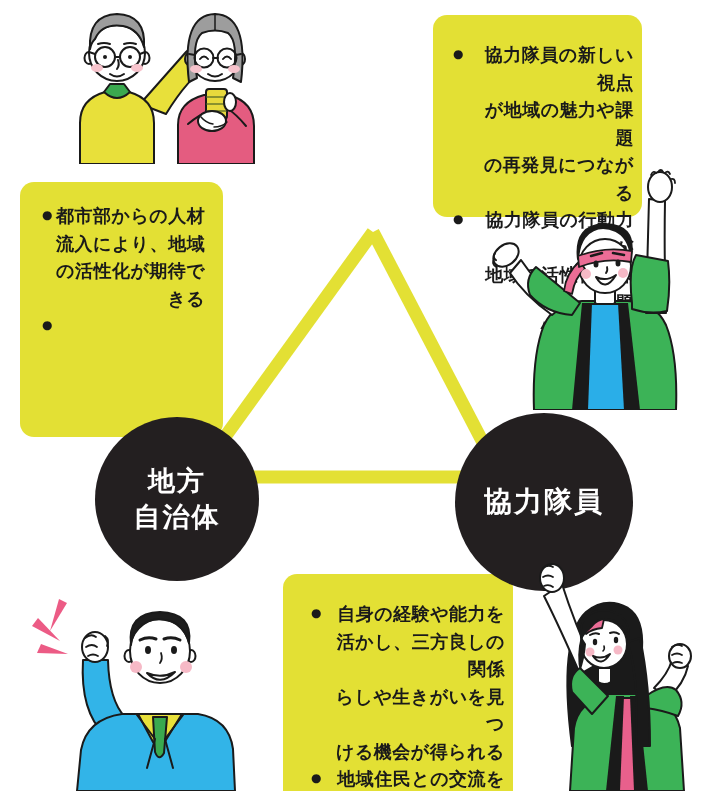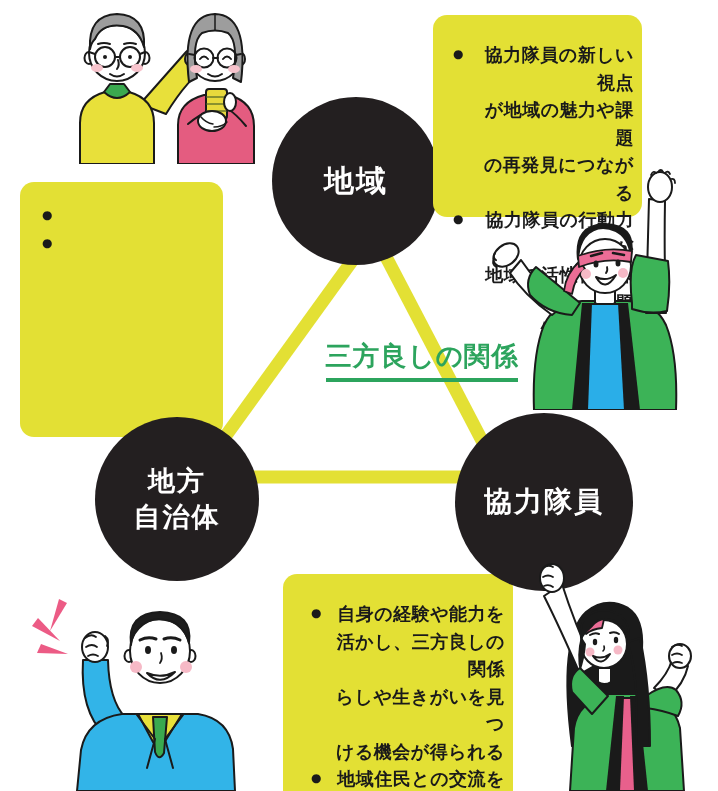--- a/index.html
+++ b/index.html
@@ -45,20 +45,24 @@
 
   <svg class="line-layer" width="718" height="791">
     <line x1="373" y1="232" x2="196" y2="477" stroke="#e3e034" stroke-width="13"></line>
     <line x1="373" y1="232" x2="501" y2="477" stroke="#e3e034" stroke-width="13"></line>
     <line x1="196" y1="477" x2="501" y2="477" stroke="#e3e034" stroke-width="13"></line>
   </svg>
 
   <div class="ybox" style="left:20px;top:182px;width:203px;height:255px;padding:20px 12px 0 22px;">
     <div class="bi">
       <span class="bdot">●</span>
+      <span class="btxt">都市部からの人材
+流入により、地域
+の活性化が期待で
+きる</span>
     </div>
     <div class="bi">
       <span class="bdot">●</span>
     </div>
   </div>
 
   <div class="ybox" style="left:283px;top:574px;width:230px;height:217px;padding:26px 8px 0 28px;border-bottom-left-radius:0;border-bottom-right-radius:0;">
     <div class="bi">
       <span class="bdot">●</span>
       <span class="btxt">自身の経験や能力を
@@ -67,23 +71,20 @@
 ける機会が得られる</span>
     </div>
     <div class="bi">
       <span class="bdot">●</span>
       <span class="btxt">地域住民との交流を通
 じて、新たな人間関係
 を築くことができる</span>
     </div>
   </div>
 
-  <div class="node" style="left:272px;top:97px;width:168px;height:168px;">
-    <span class="node-label" style="font-size:30px;">地域</span>
-  </div>
   <div class="node" style="left:95px;top:417px;width:164px;height:164px;">
     <span class="node-label" style="font-size:27px;">地方
 自治体</span>
   </div>
   <div class="node" style="left:455px;top:413px;width:178px;height:178px;">
     <span class="node-label" style="font-size:28px;">協力隊員</span>
   </div>
 
   <div class="ybox" style="left:433px;top:15px;width:209px;height:202px;padding:26px 8px 0 20px;">
     <div class="bi">
@@ -93,24 +94,20 @@
 の再発見につながる</span>
     </div>
     <div class="bi">
       <span class="bdot">●</span>
       <span class="btxt">協力隊員の行動力が
 地域の活性化や課題
 解決を促す</span>
     </div>
   </div>
 
-  <div class="title-wrap">
-    <h3 class="title-text">三方良しの関係</h3>
-    <div class="title-underline"></div>
-  </div>
 
   <svg class="illo" style="left:38px;top:2px;" width="225" height="162" viewBox="0 0 225 162" fill="none" stroke-linecap="round" stroke-linejoin="round">
 
     <path d="M102,102 L148,50 Q156,42 163,50 L172,62 Q150,76 128,112 Z" fill="#e8e03a" stroke="#1a1a1a" stroke-width="2"></path>
 
     <path d="M42,162 L42,121 Q42,97 67,90 L91,90 Q116,97 116,121 L116,162 Z" fill="#e8e03a" stroke="#1a1a1a" stroke-width="2"></path>
     <path d="M66,90 Q79,102 92,90 L86,82 L72,82 Z" fill="#3aa94f" stroke="#1a1a1a" stroke-width="2"></path>
 
     <ellipse cx="51" cy="56" rx="4.5" ry="6" fill="#fff" stroke="#1a1a1a" stroke-width="2"></ellipse>
     <ellipse cx="107" cy="56" rx="4.5" ry="6" fill="#fff" stroke="#1a1a1a" stroke-width="2"></ellipse>

